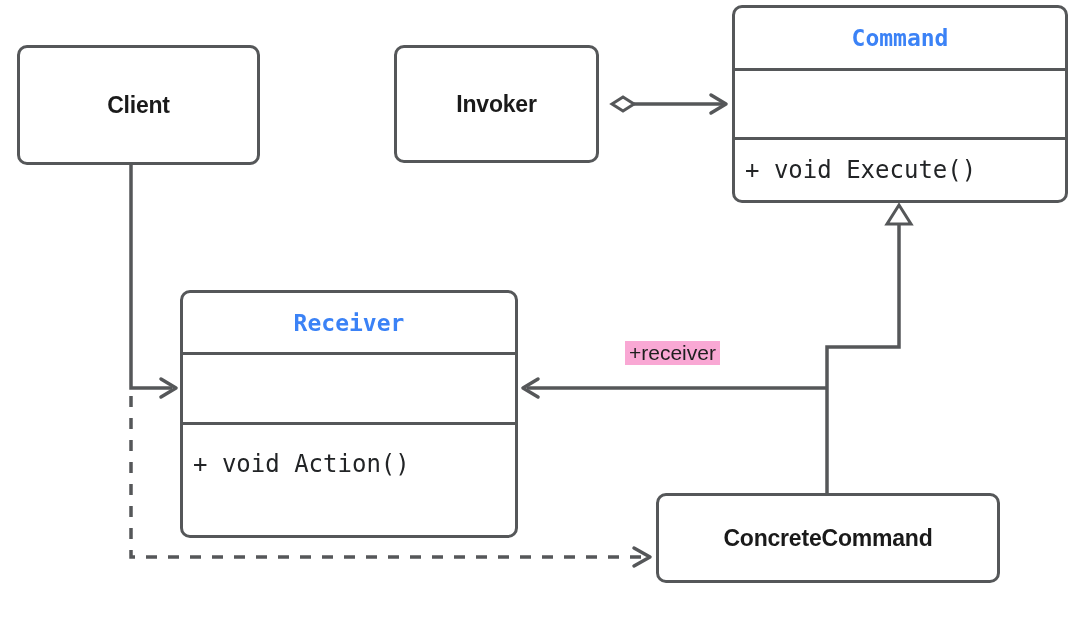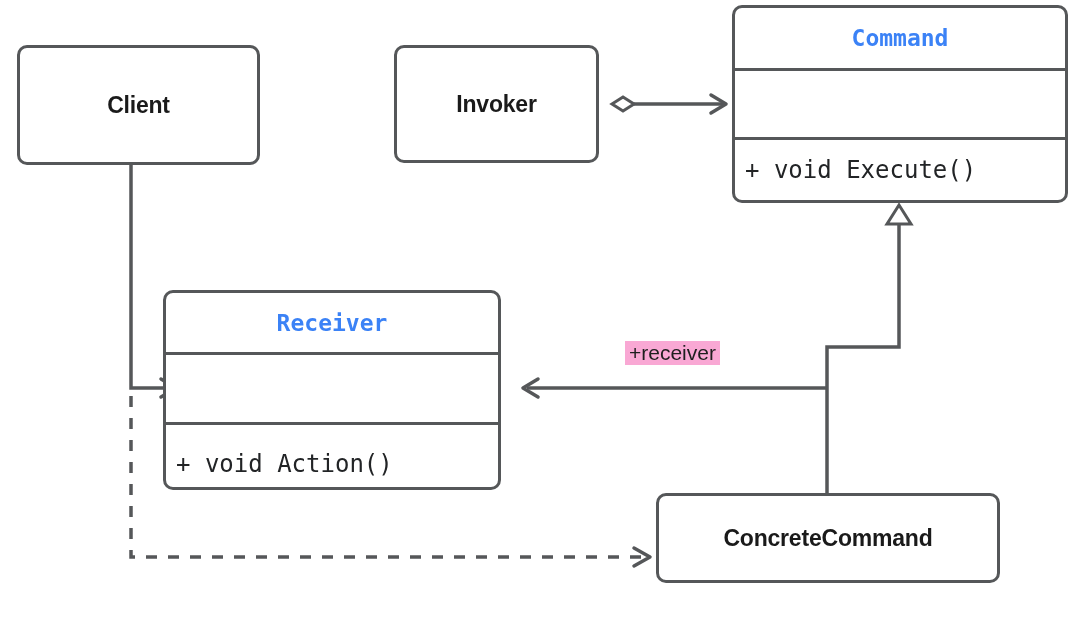--- a/index.html
+++ b/index.html
@@ -80,21 +80,21 @@
     color: #1f1f1f;
     background: #f9a8d4;
     padding: 0 4px;
     white-space: nowrap;
   }
 
   
   #class-client      { left: 17px;  top: 45px;  width: 243px; height: 120px; }
   #class-invoker     { left: 370px; top: 45px;  width: 205px; height: 118px; margin-left: 24px; }
   #class-command     { left: 732px; top: 5px;   width: 336px; height: 198px; }
-  #class-receiver    { left: 163px; top: 290px; width: 338px; height: 200px; }
+  #class-receiver    { left: 180px; top: 290px; width: 338px; height: 248px; }
   #class-concrete    { left: 656px; top: 493px; width: 344px; height: 90px; }
 
   #class-command .class-title-cell { height: 63px; }
   #class-command .class-attr-cell  { height: 69px; }
   #class-command .class-ops-cell   { height: 60px; }
 
   #class-receiver .class-title-cell { height: 62px; }
   #class-receiver .class-attr-cell  { height: 70px; }
   #class-receiver .class-ops-cell   { height: 62px; margin-top: 8px; }
 

